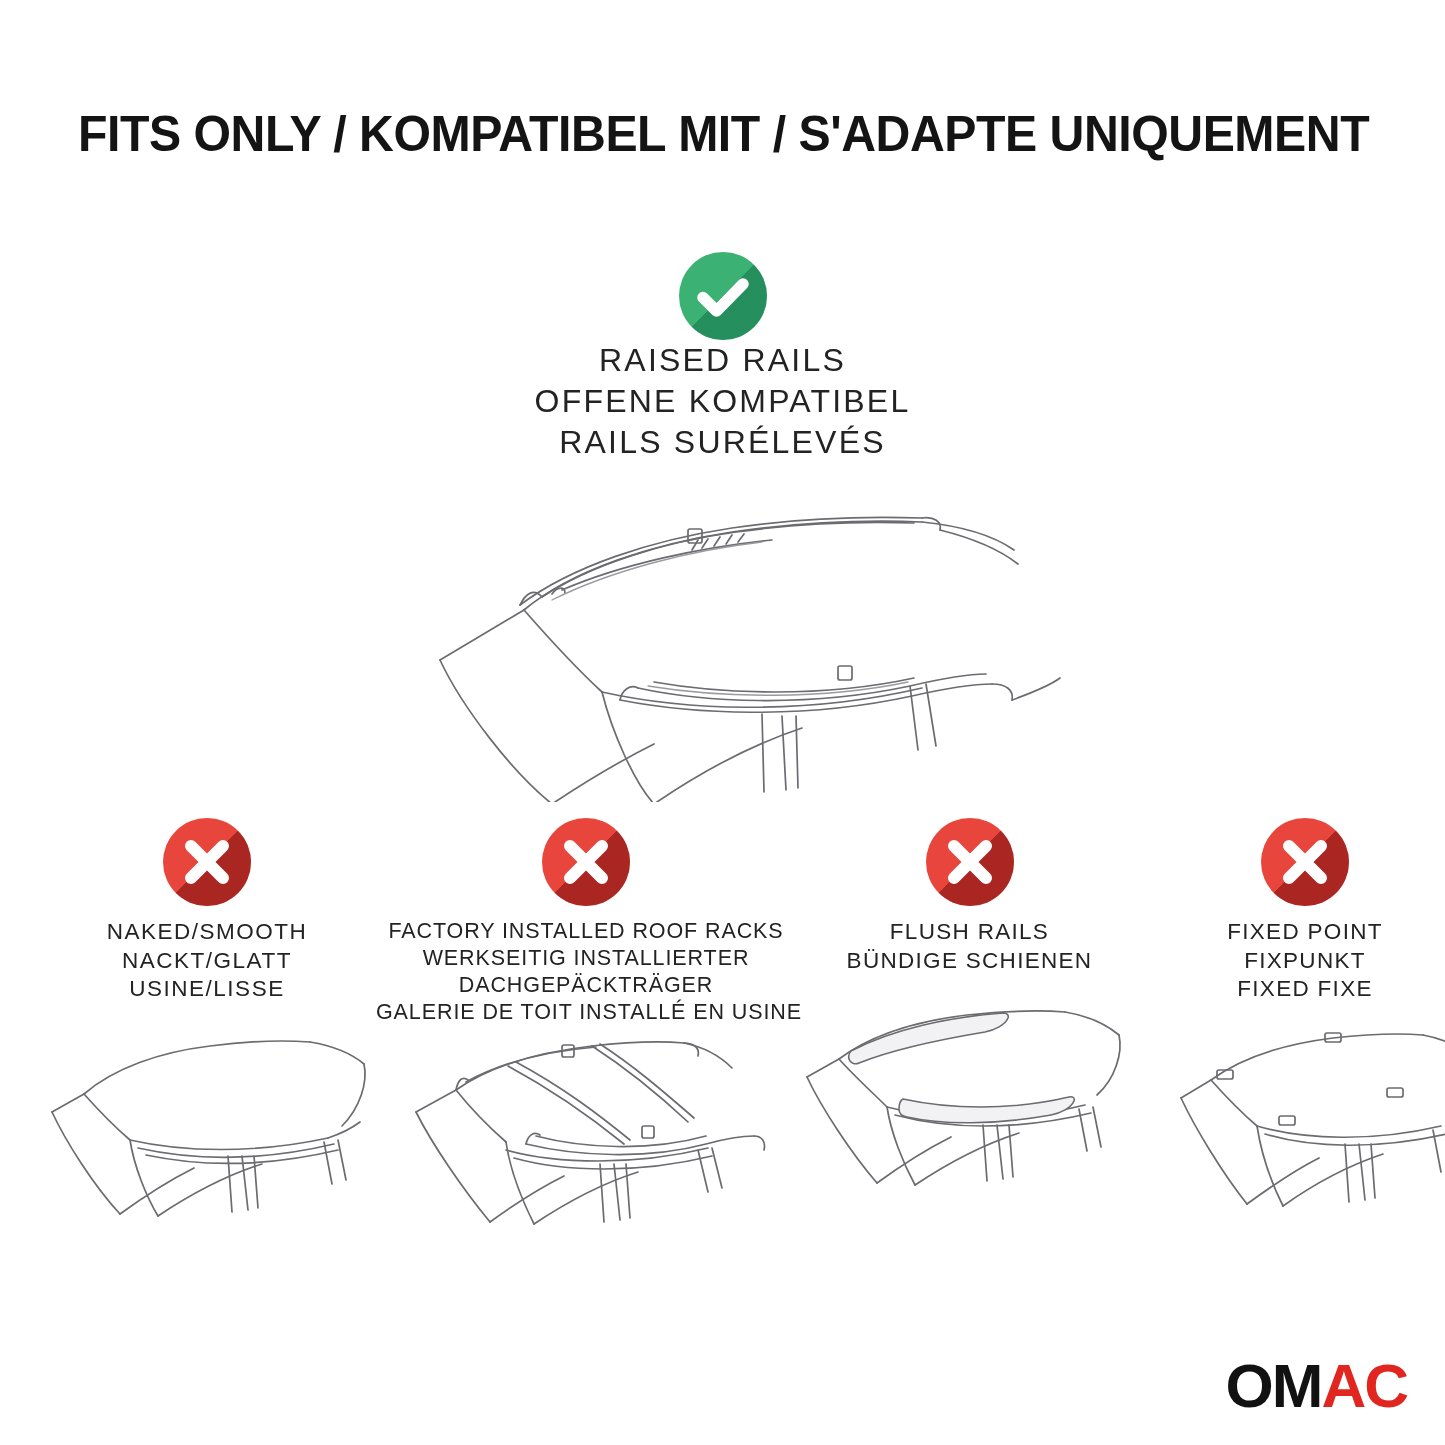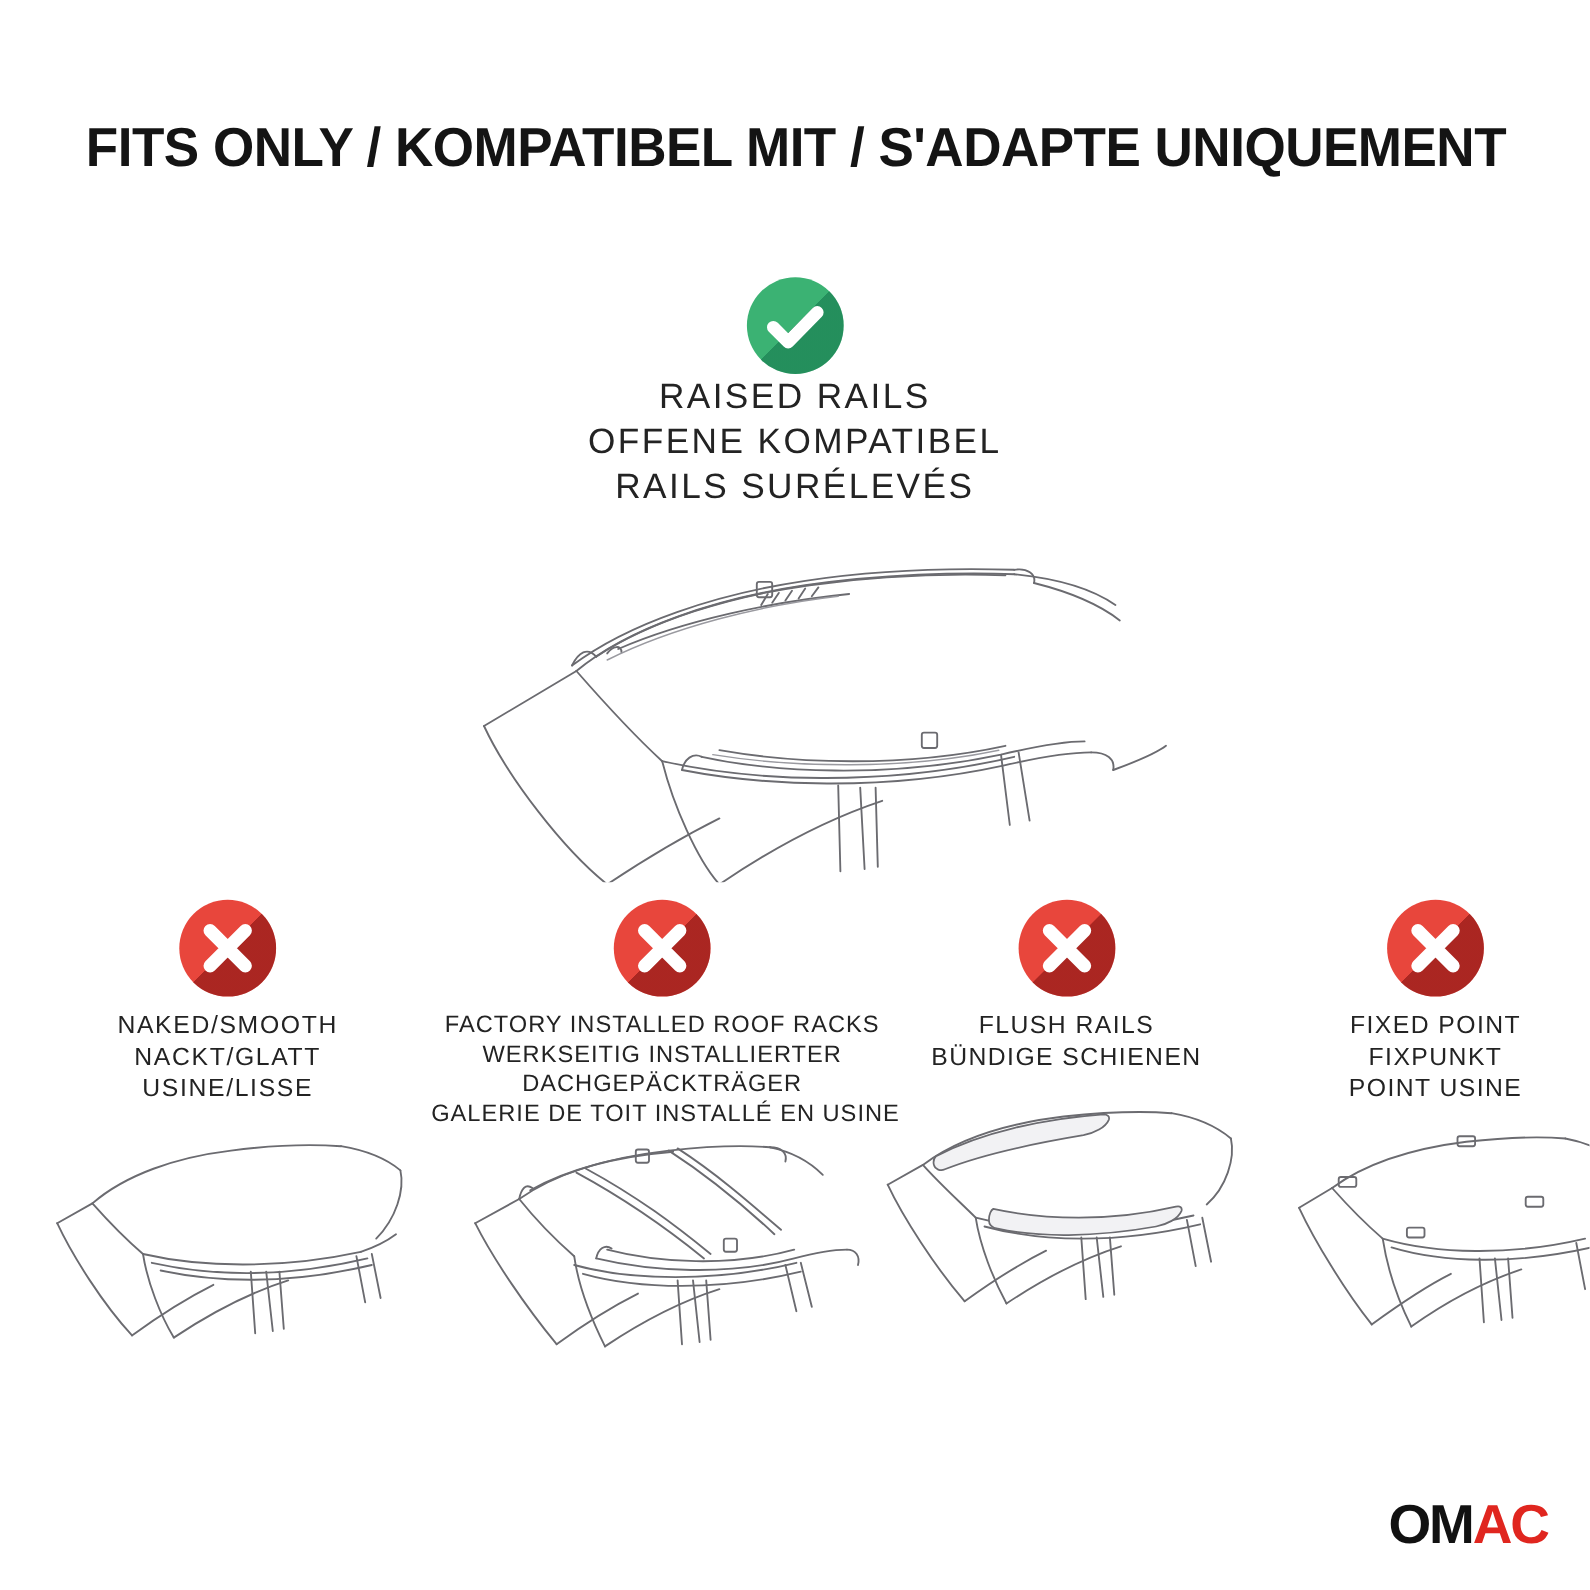--- a/index.html
+++ b/index.html
@@ -104,21 +104,21 @@
     top: 818px;
     width: 1235px;
     height: 470px;
   }
   .col {
     position: absolute;
     top: 0;
     text-align: center;
   }
   .col-0 { left: 42px;   width: 330px; }
-  .col-1 { left: 392px;  width: 420px; }
+  .col-1 { left: 376px;  width: 420px; }
   .col-2 { left: 797px;  width: 345px; }
   .col-3 { left: 1175px; width: 260px; }
 
   .col .badge-wrap { height: 100px; }
 
   .col-label {
     font-size: 22.5px;
     line-height: 28.5px;
     font-weight: 300;
     letter-spacing: 1.3px;
@@ -133,21 +133,21 @@
     height: 230px;
   }
   .col-art svg { display: block; margin: 0 auto; }
   .col-1 .col-art { margin-top: 6px; }
 
   
   .logo {
     position: absolute;
     right: 38px;
     bottom: 28px;
-    font-size: 50px;
+    font-size: 62px;
     line-height: 62px;
     font-weight: 700;
     letter-spacing: -2px;
   }
   .logo .om { color: #111111; }
   .logo .ac { color: #e0261f; }
 
   .line-art { stroke: #6b6b70; fill: none; stroke-width: 1.7; stroke-linecap: round; stroke-linejoin: round; }
   .line-art-light { stroke: #9a9aa0; fill: none; stroke-width: 1.3; stroke-linecap: round; stroke-linejoin: round; }
   .line-art-fill { fill: #f2f2f4; stroke: #6b6b70; stroke-width: 1.6; stroke-linejoin: round; }
@@ -371,21 +371,21 @@
       <div class="badge red">
         <div class="shadow"></div>
         <svg viewBox="0 0 88 88" aria-hidden="true">
           <path d="M28 28 L60 60 M60 28 L28 60" fill="none" stroke="#ffffff" stroke-width="12" stroke-linecap="round"></path>
         </svg>
       </div>
     </div>
     <div class="col-label">
       <div>FIXED POINT</div>
       <div>FIXPUNKT</div>
-      <div>POINT USINE</div>
+      <div>FIXED FIXE</div>
     </div>
     <div class="col-art">
       <svg viewBox="0 0 300 220" width="300" height="220" aria-hidden="true">
         <g class="line-art">
           <path d="M36 64 C66 42 110 28 158 22 C194 18 224 17 248 19"></path>
           <path d="M36 64 L6 82"></path>
           <path d="M36 64 C52 82 68 98 82 110"></path>
           <path d="M82 110 C86 136 96 166 108 190"></path>
           <path d="M6 82 C20 112 48 158 72 188"></path>
           <path d="M248 19 C270 23 286 32 296 42"></path>

